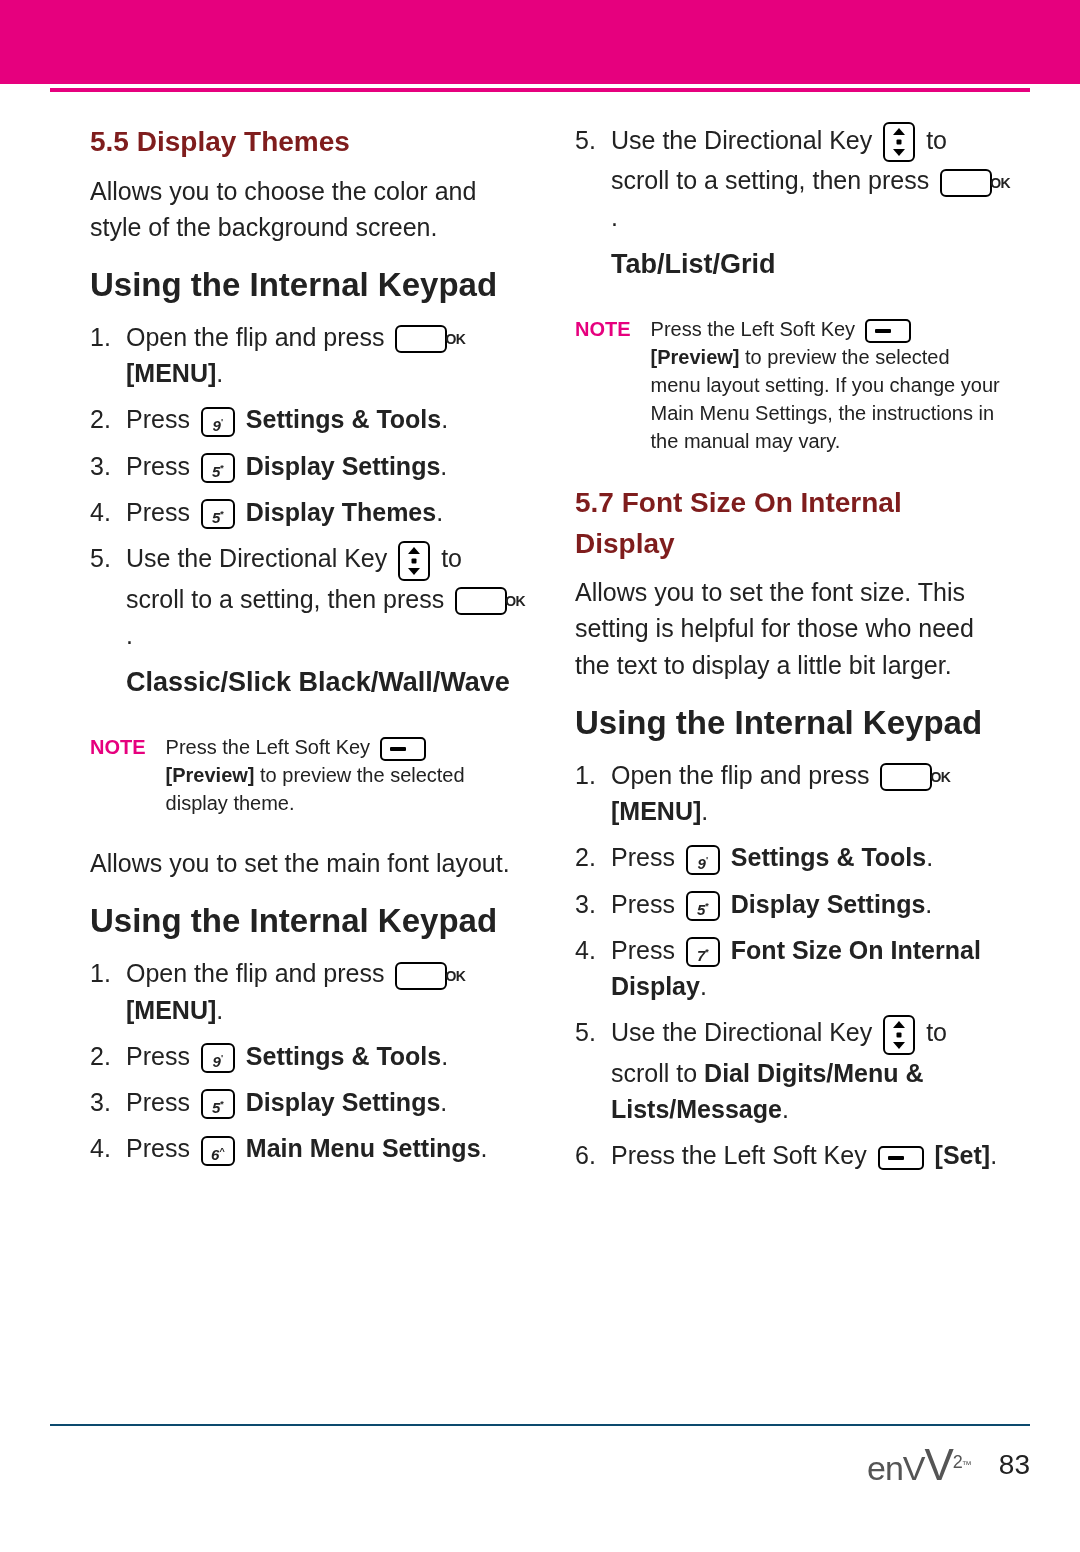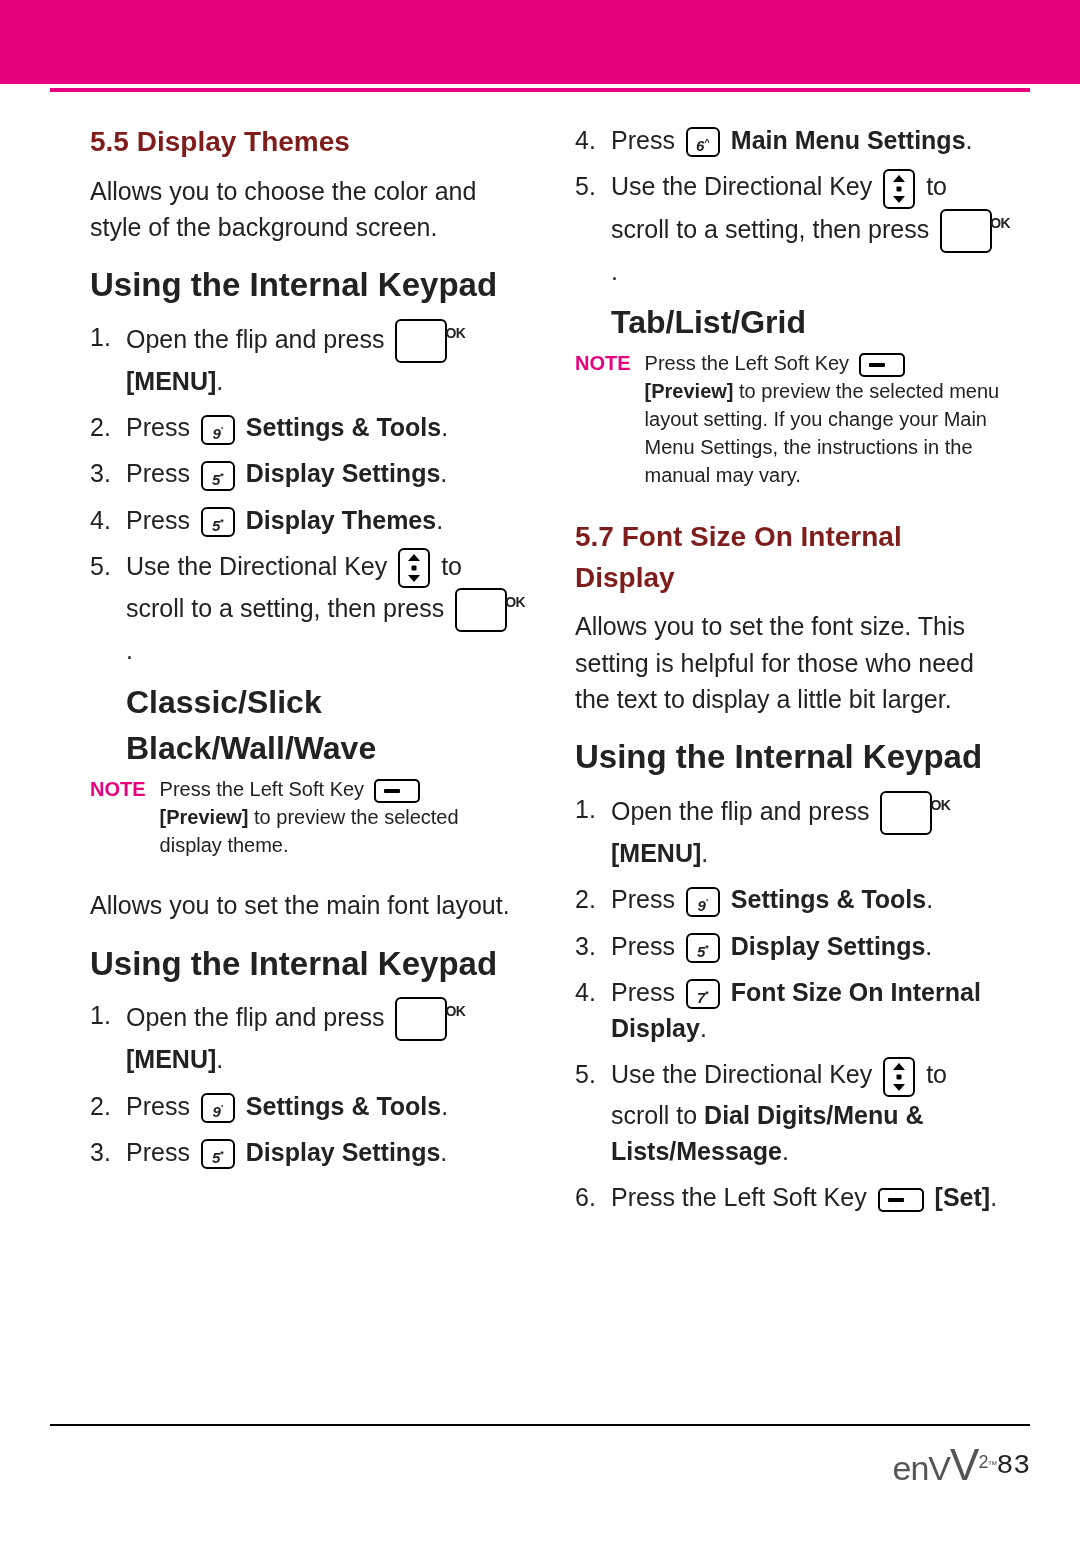--- a/index.html
+++ b/index.html
@@ -54,47 +54,47 @@
   }
   ol li::before {
     content: counter(step) ".";
     position: absolute;
     left: 0;
   }
   .options {
     font-weight: bold;
     margin-top: 10px;
     padding-left: 36px;
-    font-size: 32px;
+    font-size: 27px;
   }
   .note-blk {
     display: flex;
     font-size: 20px;
     line-height: 1.4;
-    margin-top: 4px;
-    gap: 14px;
+    margin-top: 31px;
+    gap: 20px;
   }
   .note-label { color: #e6007e; font-weight: bold; }
   .note-text { flex: 1; }
   .b { font-weight: bold; }
 
   
   .icon {
     display: inline-block;
     vertical-align: middle;
     border: 2.5px solid #000;
     border-radius: 6px;
     text-align: center;
     font-weight: bold;
     position: relative;
     margin: 0 4px;
     background: #fff;
   }
   .ok-icon {
-    width: 42px; height: 44px;
+    width: 42px; height: 28px;
     font-size: 14px; line-height: 24px;
     letter-spacing: -0.5px;
     padding-left: 48px;
   }
   .key-icon {
     width: 34px; height: 30px;
     font-size: 15px; line-height: 26px;
     font-style: italic;
   }
   .key-icon .char { position: relative; }
@@ -127,36 +127,37 @@
     position:absolute;
     left:8px; top:50%; transform:translateY(-50%);
     width:16px; height:4px; background:#000;
     border-radius:1px;
   }
 
   .footer {
     position: absolute;
     bottom: 62px;
     left: 50px; right: 50px;
-    border-top: 2px solid #000000;
+    border-top: 2px solid #0c4a6e;
     padding-top: 14px;
     display: flex;
     justify-content: flex-end;
     align-items: center;
+    gap: 28px;
   }
   .logo {
     font-family: Arial, sans-serif;
     font-size: 34px;
     color: #555;
     letter-spacing: -1px;
   }
   .logo .v { font-size: 44px; font-weight: 300; }
   .logo .sup2 { font-size: 18px; vertical-align: super; }
   .logo .tm { font-size: 10px; vertical-align: super; }
-  .pagenum { font-size: 28px; color: #222; font-family: Liberation Mono, monospace; }
+  .pagenum { font-size: 28px; color: #222; }
 </style>
 </head>
 <body>
 
 <div class="top-bar"></div>
 <div class="rule-line"></div>
 
 <div class="content">
 
   <div class="section">

